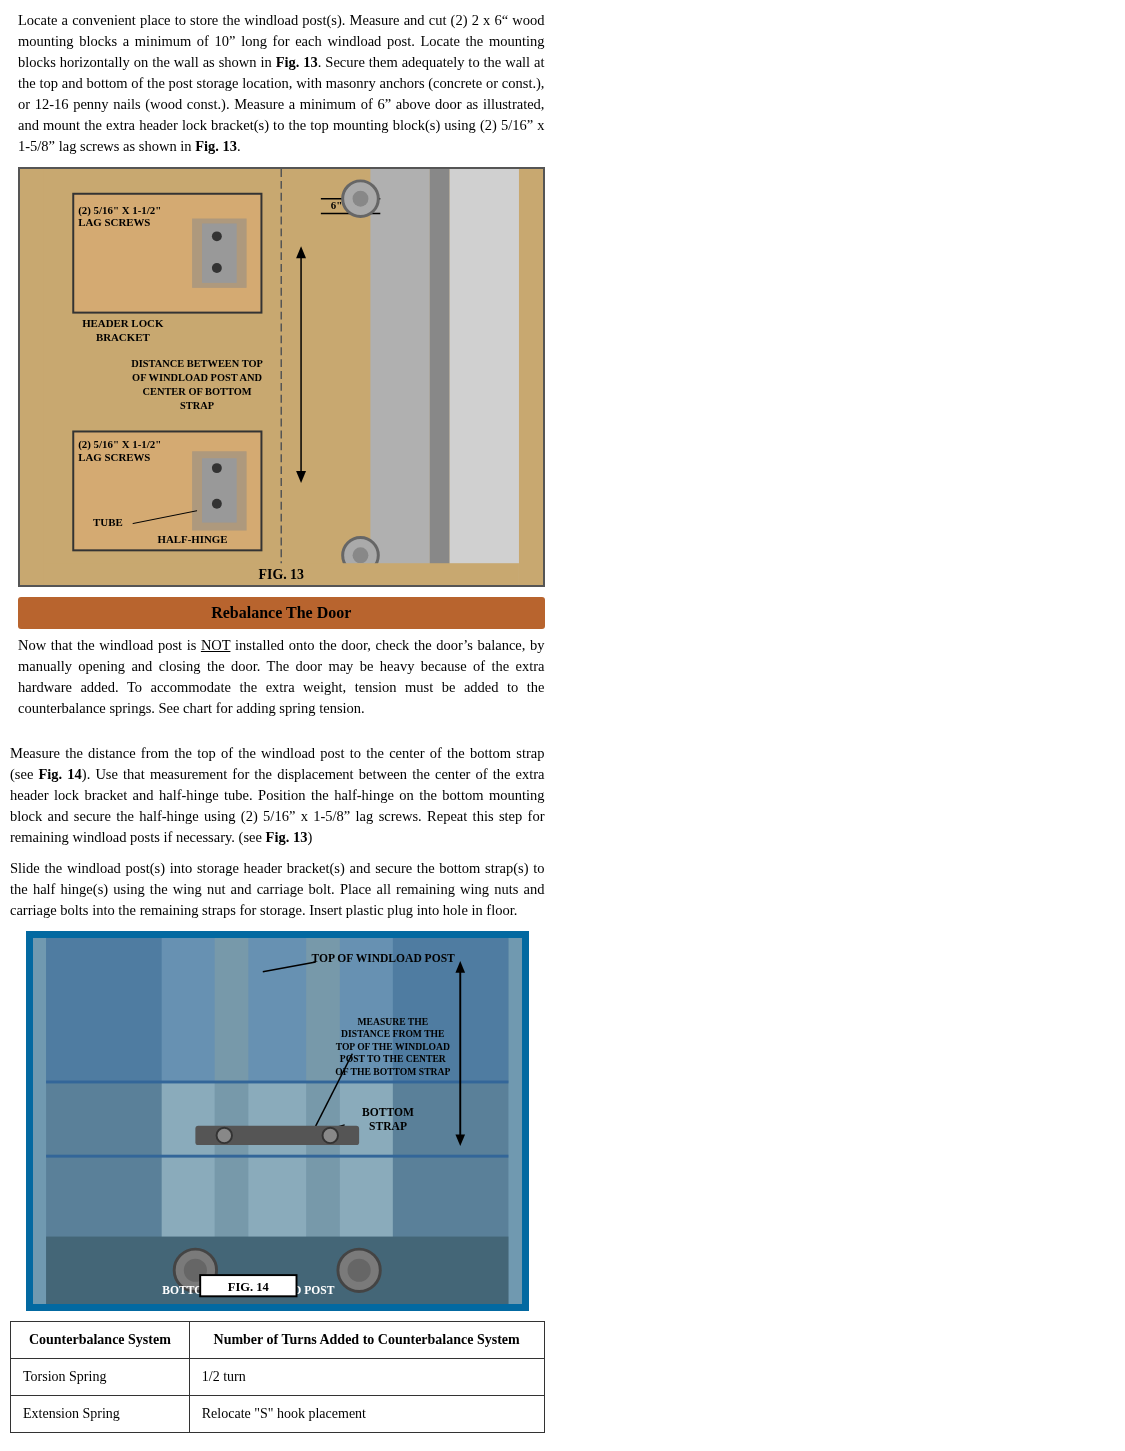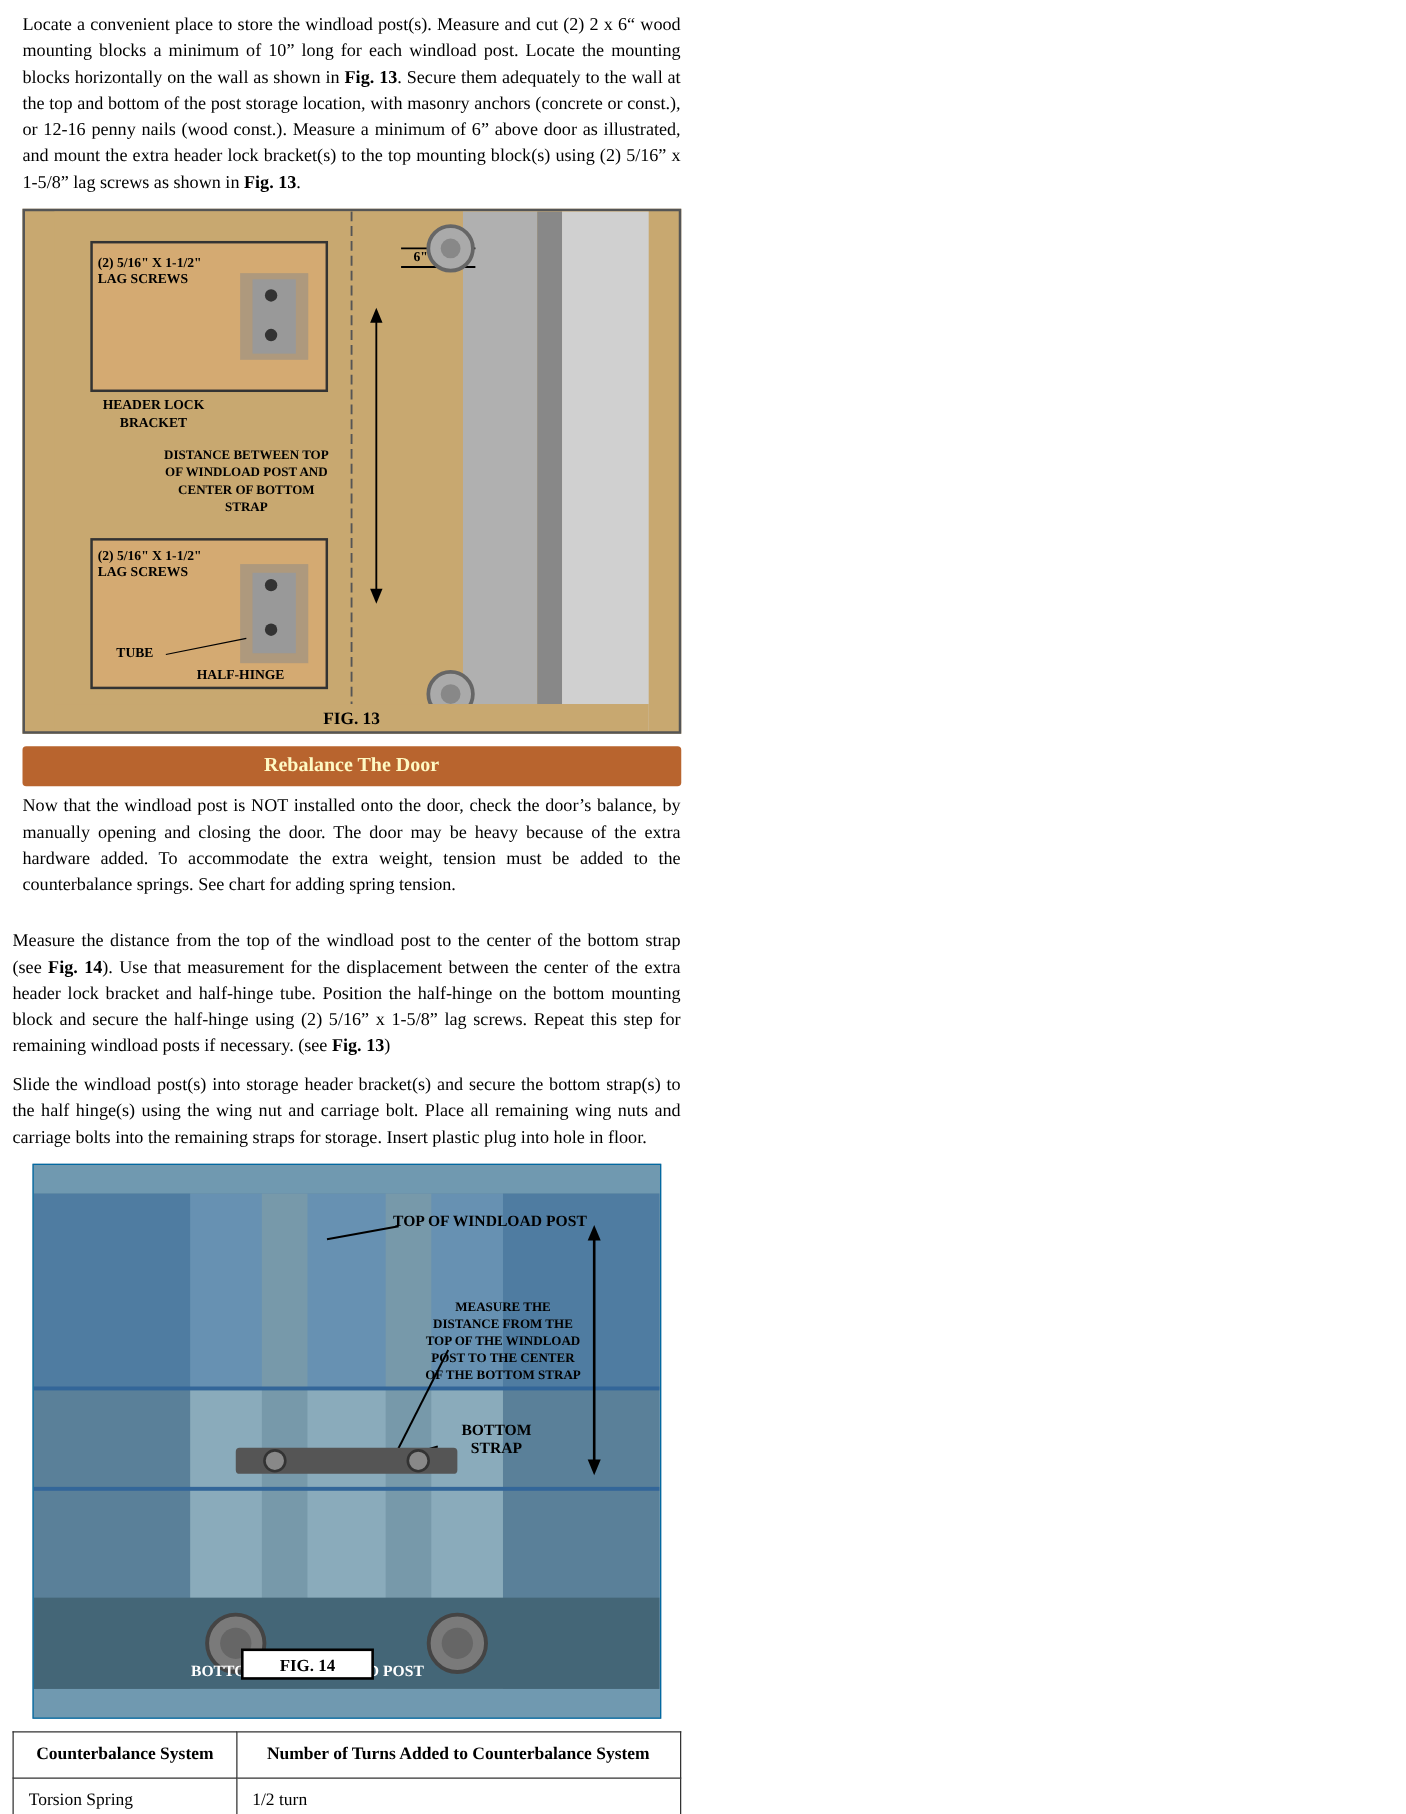--- a/index.html
+++ b/index.html
@@ -53,36 +53,36 @@
       margin: 10px 0;
       position: relative;
       background: #c8a870;
       height: 420px;
       overflow: hidden;
     }
 
     
     .rebalance-banner {
       background: #b8642e;
-      color: #fef9c3;
+      color: #000000;
       text-align: center;
       font-weight: bold;
       font-size: 16px;
       padding: 7px 0;
       margin: 8px 0 6px 0;
       border-radius: 3px;
     }
 
     
     .fig14-container {
-      border: 1px solid #0369a1;
+      border: 7px solid #0369a1;
       margin: 10px 16px;
       position: relative;
       background: #7099b0;
-      height: 444px;
+      height: 380px;
       overflow: hidden;
     }
 
     
     .spring-table {
       width: 100%;
       border-collapse: collapse;
       margin-top: 6px;
       border: 1px solid #333;
     }
@@ -103,21 +103,21 @@
       background: #fff;
     }
 
     
     .page-number {
       text-align: center;
       padding: 8px 0;
       font-size: 14px;
     }
 
-    .underline { }
+    .underline { text-decoration: underline; }
 
     
     .fig13-svg {
       width: 100%;
       height: 100%;
     }
 
     
     .fig14-svg {
       width: 100%;

